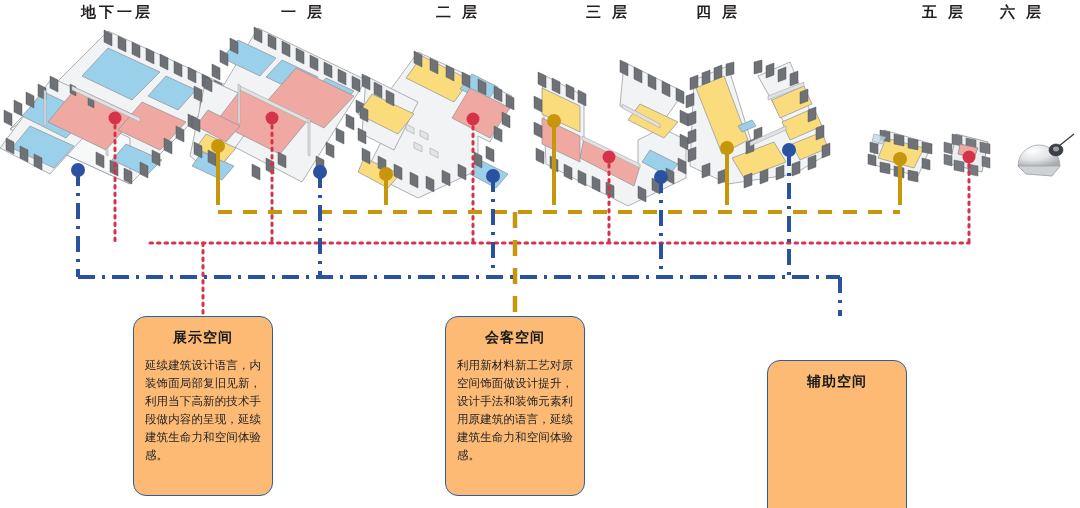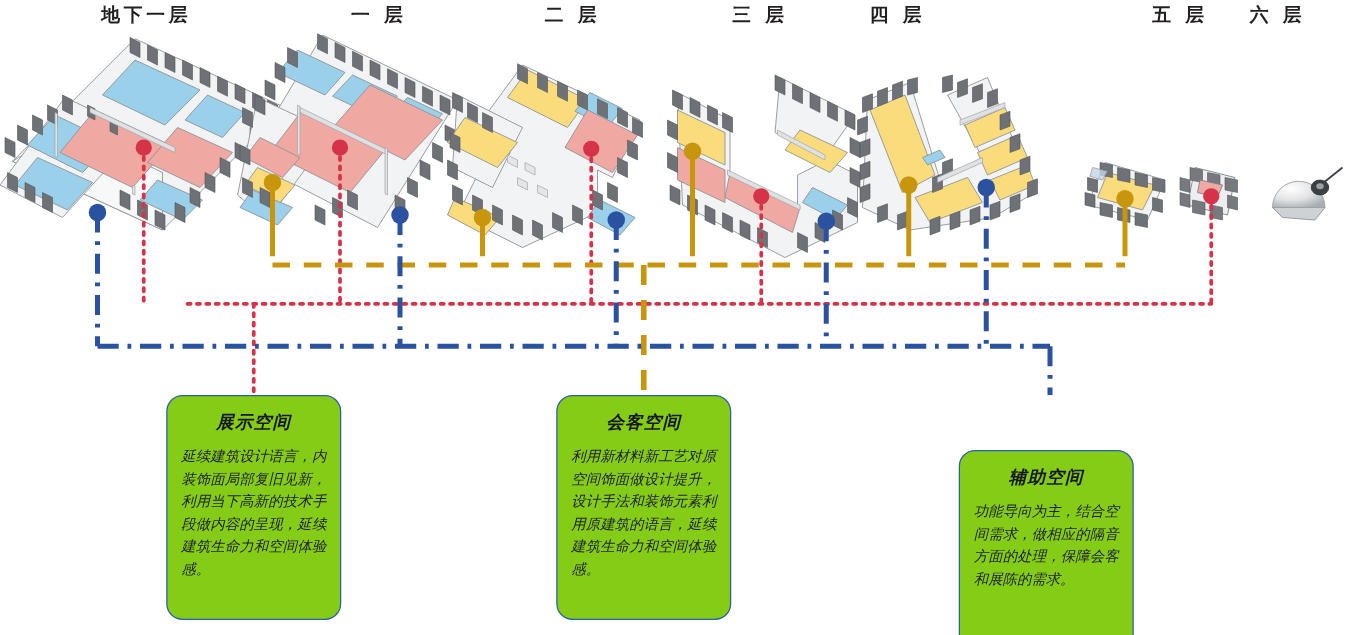--- a/index.html
+++ b/index.html
@@ -21,26 +21,25 @@
     font-family:"DejaVu Sans","Liberation Sans",sans-serif;
   }
 
   
   .floorwrap{position:absolute;}
   .floorwrap svg{display:block;overflow:visible;}
 
   
   .callout{
     position:absolute;
-    background:#84cc16;
+    background:#fdba74;
     border:1.6px solid #2b5ea8;
     border-radius:13px;
     box-sizing:border-box;
     padding:10px 11px 8px 11px;
-    font-style:italic;
   }
   .callout-title{
     text-align:center;
     font-size:14px;
     font-weight:700;
     color:#17181a;
     letter-spacing:1px;
     margin:2px 0 9px 0;
     font-family:"DejaVu Sans","Liberation Sans",sans-serif;
   }
@@ -452,16 +451,15 @@
     <div class="callout-body">延续建筑设计语言，内装饰面局部复旧见新，利用当下高新的技术手段做内容的呈现，延续建筑生命力和空间体验感。</div>
   </div>
 
   <div class="callout" style="left:445px;top:316px;width:140px;height:180px;">
     <div class="callout-title">会客空间</div>
     <div class="callout-body">利用新材料新工艺对原空间饰面做设计提升，设计手法和装饰元素利用原建筑的语言，延续建筑生命力和空间体验感。</div>
   </div>
 
   <div class="callout" style="left:767px;top:316px;width:140px;height:180px;margin-top:44px;">
     <div class="callout-title">辅助空间</div>
-    <div class="callout-body">功能导向为主，结合空间需求，做相应的隔音方面的处理，保障会客和展陈的需求。</div>
   </div>
 
 </div>
 
 </body></html>

